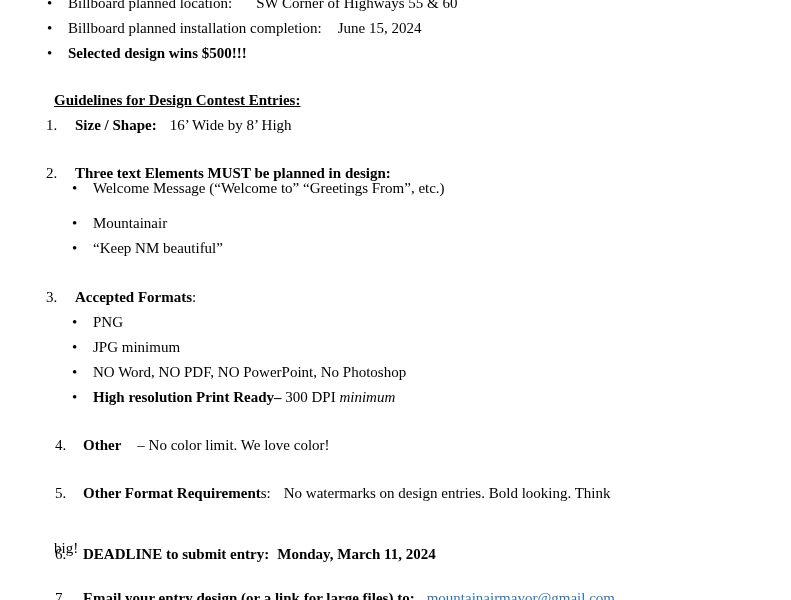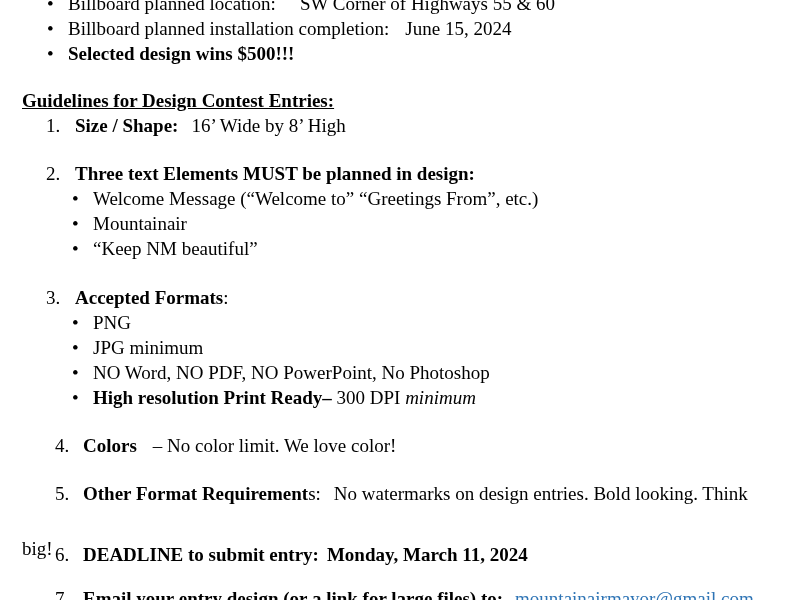--- a/index.html
+++ b/index.html
@@ -3,21 +3,21 @@
 <meta charset="utf-8">
 <style>
   html, body { margin: 0; padding: 0; background: #ffffff; }
   .page {
     position: relative;
     width: 791px;
     height: 600px;
     overflow: hidden;
     background: #ffffff;
     font-family: "Liberation Serif", "DejaVu Serif", serif;
-    font-size: 19px;
+    font-size: 15px;
     line-height: 25px;
     color: #000000;
   }
   .ln { position: absolute; left: 0; width: 791px; white-space: nowrap; }
   .seg { white-space: pre; }
   .b  { font-weight: bold; }
   .bi { font-weight: bold; }
   .i  { font-style: italic; }
   .u  { text-decoration: underline; }
   
@@ -27,57 +27,57 @@
   
   .num1 { display: inline-block; width: 29px; margin-left: 46px; white-space: pre; }
   
   .num2 { display: inline-block; width: 28px; margin-left: 55px; white-space: pre; }
   .g24 { margin-left: 24px; }
   .g16 { margin-left: 16px; }
   .g14 { margin-left: 8px; }
   .g13 { margin-left: 13px; }
   .g12 { margin-left: 12px; }
   .g4  { margin-left: 16px; }
-  .m46 { margin-left: 22px; }
+  .m46 { margin-left: 54px; }
   a.link { color: #2e74b5; text-decoration: underline; cursor: pointer; }
 </style>
 </head>
 <body>
 
 <div class="page">
 
   <div class="ln" style="top:-9px"><span class="blt">•</span><span class="seg">Billboard planned location:</span><span class="seg g24">SW Corner of Highways 55 &amp; 60</span></div>
 
   <div class="ln" style="top:16px"><span class="blt">•</span><span class="seg">Billboard planned installation completion:</span><span class="seg g16">June 15, 2024</span></div>
 
   <div class="ln" style="top:41px"><span class="blt">•</span><span class="seg bi">Selected design wins $500!!!</span></div>
 
   <div class="ln" style="top:88px"><span class="seg b u m46">Guidelines for Design Contest Entries:</span></div>
 
   <div class="ln" style="top:113px"><span class="num1">1.</span><span class="seg b">Size / Shape:</span><span class="seg g13">16’ Wide by 8’ High</span></div>
 
   <div class="ln" style="top:161px"><span class="num1">2.</span><span class="seg b">Three text Elements MUST be planned in design:</span></div>
 
-  <div class="ln" style="top:186px"><span class="blt2">•</span><span class="seg">Welcome Message (“Welcome to” “Greetings From”, etc.)</span></div>
+  <div class="ln" style="top:176px"><span class="blt2">•</span><span class="seg">Welcome Message (“Welcome to” “Greetings From”, etc.)</span></div>
 
   <div class="ln" style="top:211px"><span class="blt2">•</span><span class="seg">Mountainair</span></div>
 
   <div class="ln" style="top:236px"><span class="blt2">•</span><span class="seg">“Keep NM beautiful”</span></div>
 
   <div class="ln" style="top:285px"><span class="num1">3.</span><span class="seg b">Accepted Formats</span><span class="seg">:</span></div>
 
   <div class="ln" style="top:310px"><span class="blt2">•</span><span class="seg">PNG</span></div>
 
   <div class="ln" style="top:335px"><span class="blt2">•</span><span class="seg">JPG minimum</span></div>
 
   <div class="ln" style="top:360px"><span class="blt2">•</span><span class="seg">NO Word, NO PDF, NO PowerPoint, No Photoshop</span></div>
 
   <div class="ln" style="top:385px"><span class="blt2">•</span><span class="seg b">High resolution Print Ready–</span><span class="seg"> 300 DPI </span><span class="seg i">minimum</span></div>
 
-  <div class="ln" style="top:433px"><span class="num2">4.</span><span class="seg b">Colors</span><span class="seg g4">– No color limit. We love color!</span></div>
+  <div class="ln" style="top:433px"><span class="num2">4.</span><span class="seg b">Other</span><span class="seg g4">– No color limit. We love color!</span></div>
 
   <div class="ln" style="top:481px"><span class="num2">5.</span><span class="seg b">Other Format Requirement</span><span class="seg">s:</span><span class="seg g13">No watermarks on design entries. Bold looking. Think</span></div>
 
   <div class="ln" style="top:536px"><span class="seg m46">big!</span></div>
 
   <div class="ln" style="top:542px"><span class="num2">6.</span><span class="seg b">DEADLINE to submit entry:</span><span class="seg b g14">Monday, March 11, 2024</span></div>
 
   <div class="ln" style="top:586px"><span class="num2">7.</span><span class="seg b">Email your entry design (or a link for large files) to:</span><a class="link seg g12">mountainairmayor@gmail.com</a></div>
 
 </div>

